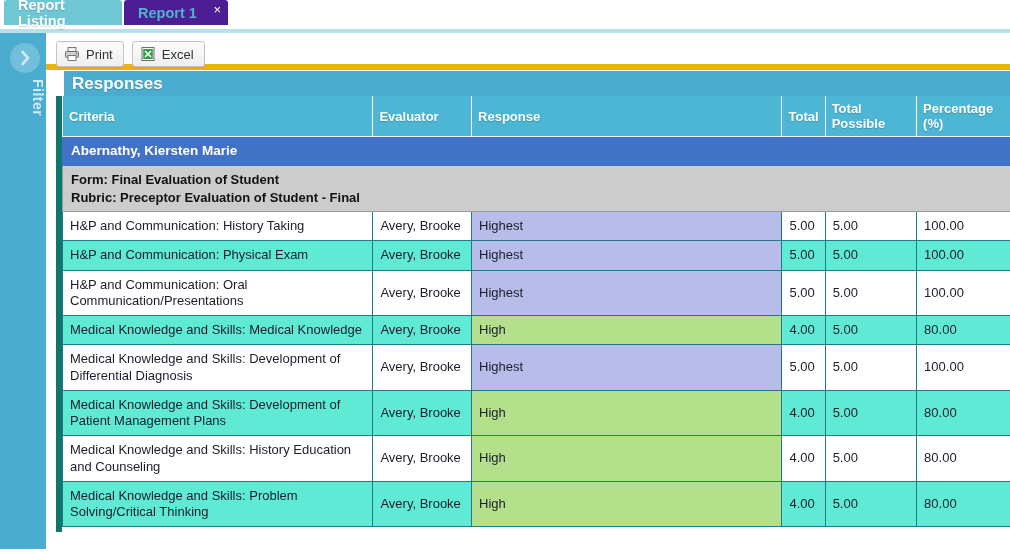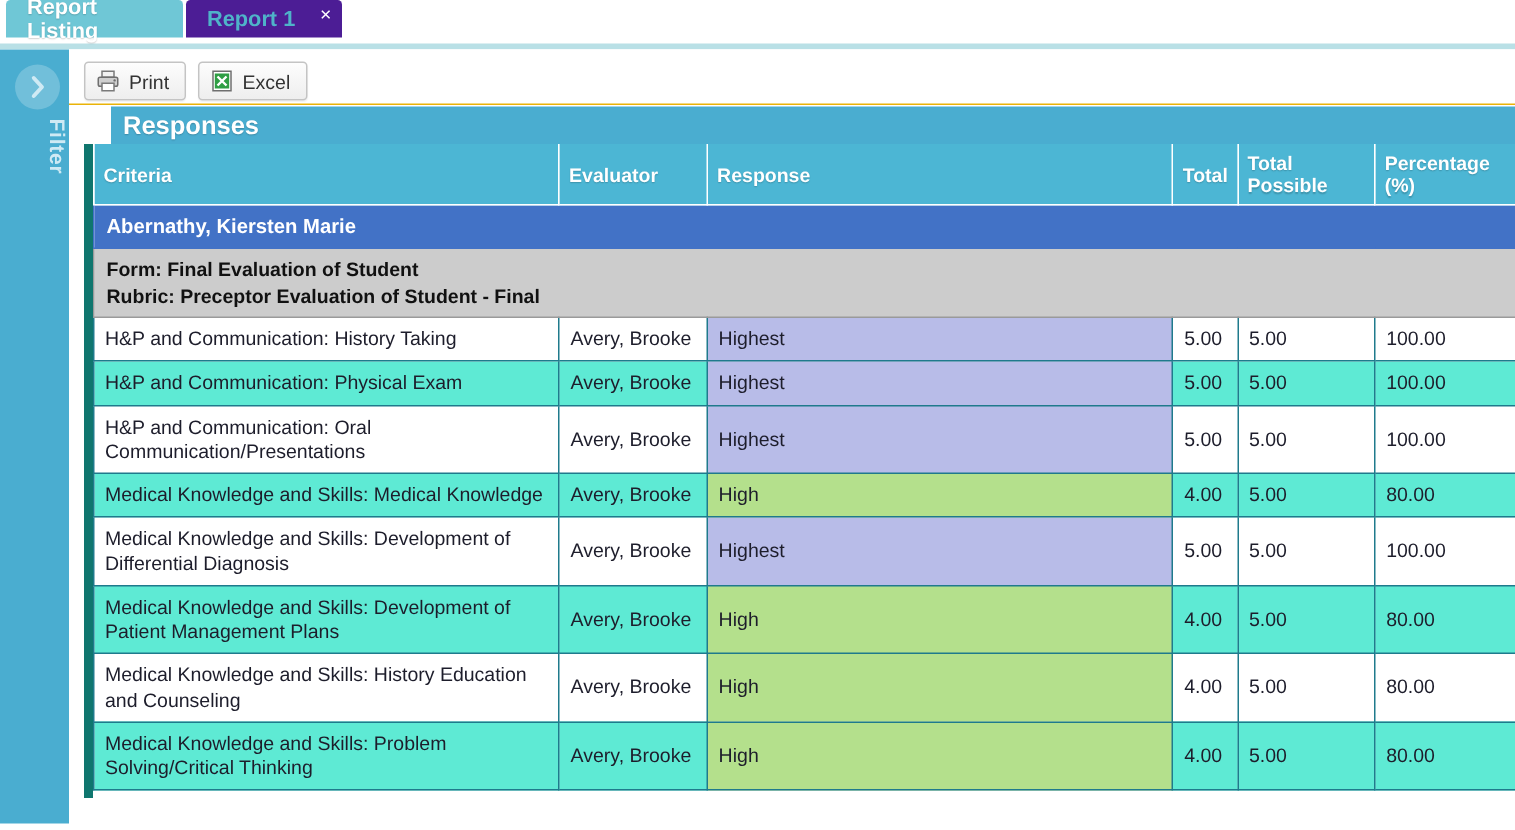--- a/index.html
+++ b/index.html
@@ -115,42 +115,42 @@
     background: #ffffff;
   }
 
   
   .toolbar {
     height: 37px;
     padding: 8px 0 0 10px;
     box-sizing: border-box;
     display: flex;
     gap: 8px;
-    border-bottom: 1px solid #eab308;
+    border-bottom: 6px solid #eab308;
   }
   .tbtn {
     height: 24px;
     display: inline-flex;
     align-items: center;
     gap: 6px;
     padding: 0 10px 0 7px;
     background: linear-gradient(#fdfdfd, #eeeeee);
     border: 1px solid #c4c4c4;
     border-radius: 3px;
     font-size: 13px;
     color: #333333;
     cursor: pointer;
     box-shadow: 0 1px 1px rgba(0,0,0,0.06);
     user-select: none;
   }
   .tbtn svg { display:block; }
 
   
   .band {
-    margin-left: 28px;
+    margin-left: 18px;
     height: 26px;
     background: #4aadd0;
     color: #ffffff;
     font-size: 17px;
     font-weight: bold;
     display: flex;
     align-items: center;
     padding-left: 8px;
     box-sizing: border-box;
     text-shadow: 0 1px 1px rgba(0,0,0,0.2);

